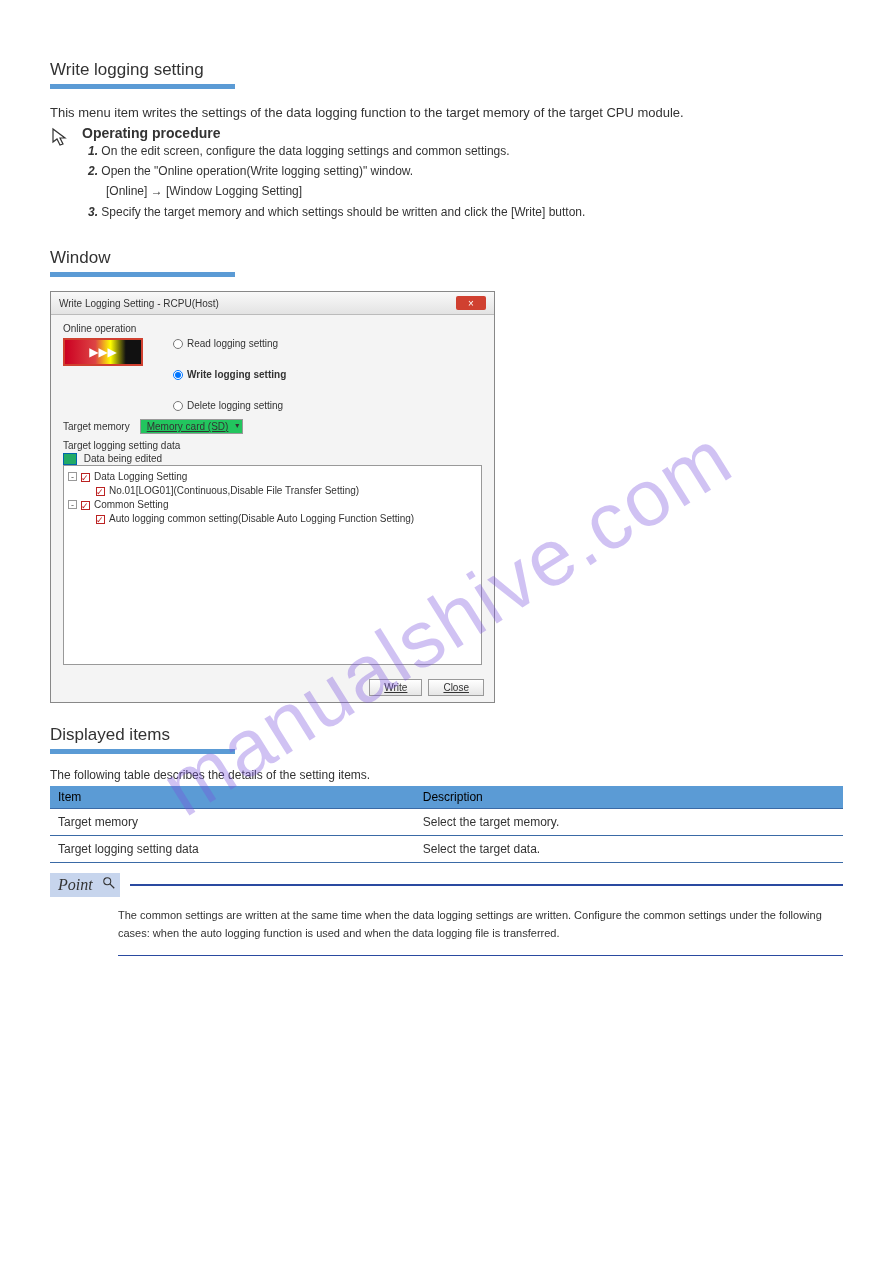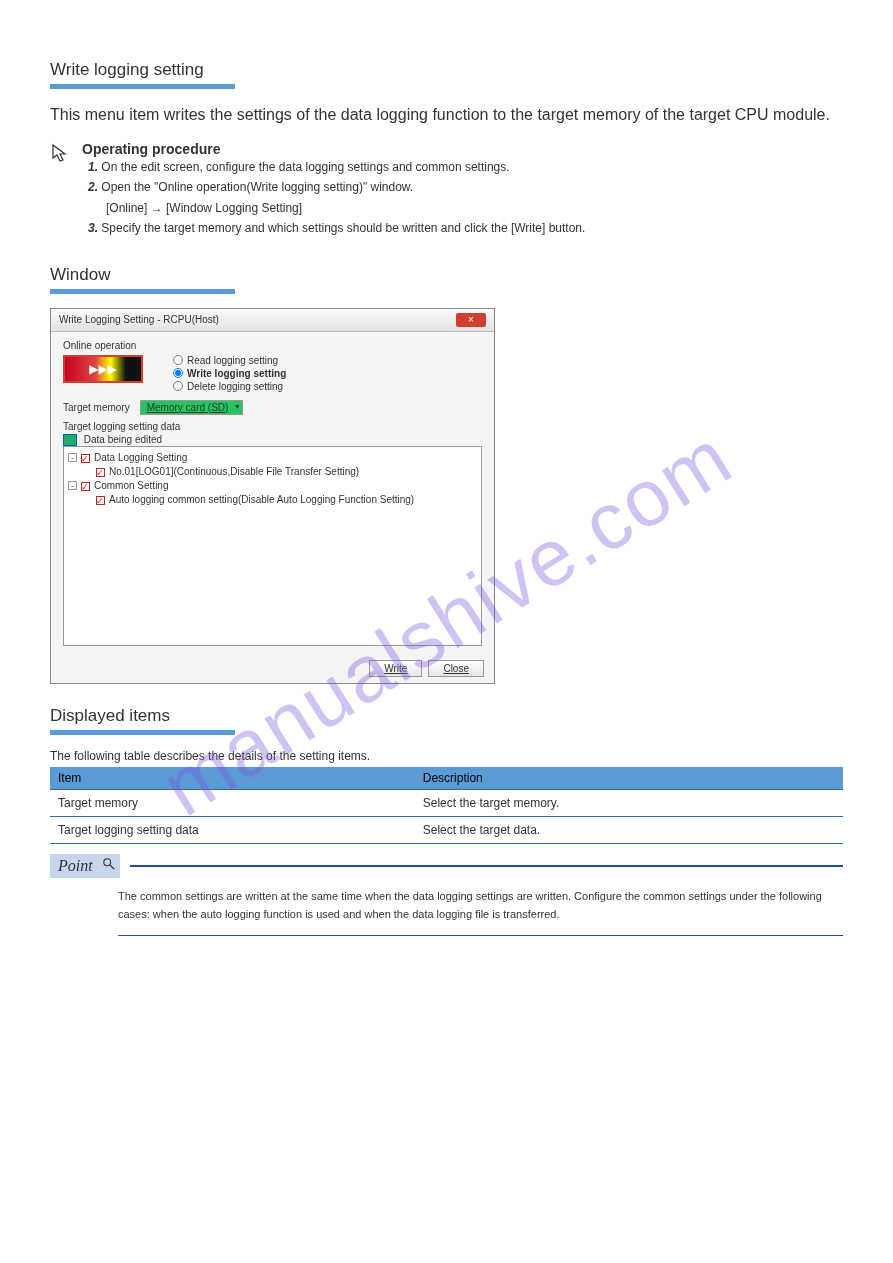--- a/index.html
+++ b/index.html
@@ -18,21 +18,21 @@
     font-weight: normal;
     color: #333;
     margin-bottom: 4px;
   }
   .section-underline {
     width: 185px;
     height: 5px;
     background: #5b9bd5;
     margin-bottom: 14px;
   }
-  .para { font-size: 16px; margin-bottom: 14px; line-height: 1.5; }
+  .para { font-size: 13px; margin-bottom: 2px; line-height: 1.5; }
   .subhead-row { display: flex; align-items: flex-start; gap: 8px; margin-bottom: 10px; }
   .mouse-icon { width: 24px; height: 20px; flex-shrink:0; margin-top:2px; }
   .subhead { font-size: 14px; font-weight: bold; color: #333; margin-bottom: 0; }
   .steplist { list-style: none; padding-left: 6px; }
   .steplist li { font-size: 12px; line-height: 1.7; }
   .bold-num { font-weight: bold; font-style: italic; }
   
   
   .dialog {
     margin-top: 6px;
@@ -59,21 +59,21 @@
   .dlg-body { background:#f4f4f4; padding:8px 12px 8px 12px; }
   .online-row { display:flex; align-items:flex-start; gap:30px; margin-bottom:8px;}
   .online-label { font-size:10px; margin-bottom:4px; display:block;}
   .online-graphic {
     width: 80px; height:28px;
     background: linear-gradient(90deg,#c02,#d44 40%,#ff0 60%,#111 80%);
     border:2px solid #d04030;
     display:flex; align-items:center; justify-content:center;
     color:#fff; font-size:12px;
   }
-  .radio-col { display:flex; flex-direction:column; gap:2px; font-size:10px;}
+  .radio-col { display:flex; flex-direction:column; gap:20px; font-size:10px;}
   .radio-col label { display:flex; align-items:center; gap:4px; }
   .radio-col input { width:10px; height:10px; }
   .selected-bold { font-weight:bold; }
   .target-row { display:flex; align-items:center; gap:10px; margin:6px 0; font-size:10px;}
   .target-select { border:1px solid #999; background:#22c55e; padding:1px 14px 1px 6px; font-size:10px; text-decoration:underline; position:relative;}
   .target-select::after{content:"▾"; position:absolute; right:3px; top:1px; font-size:8px;}
   .data-label { font-size:10px; margin-top:2px;}
   .editor-icon { display:inline-block; width:14px; height:12px; background:#2a6; margin-right:4px; vertical-align:middle; border:1px solid #06a;}
   .tree-box { border:1px solid #999; background:#fff; height:200px; padding:4px; overflow:hidden;}
   .tree-line { font-size:10px; line-height:1.4; white-space:nowrap;}

